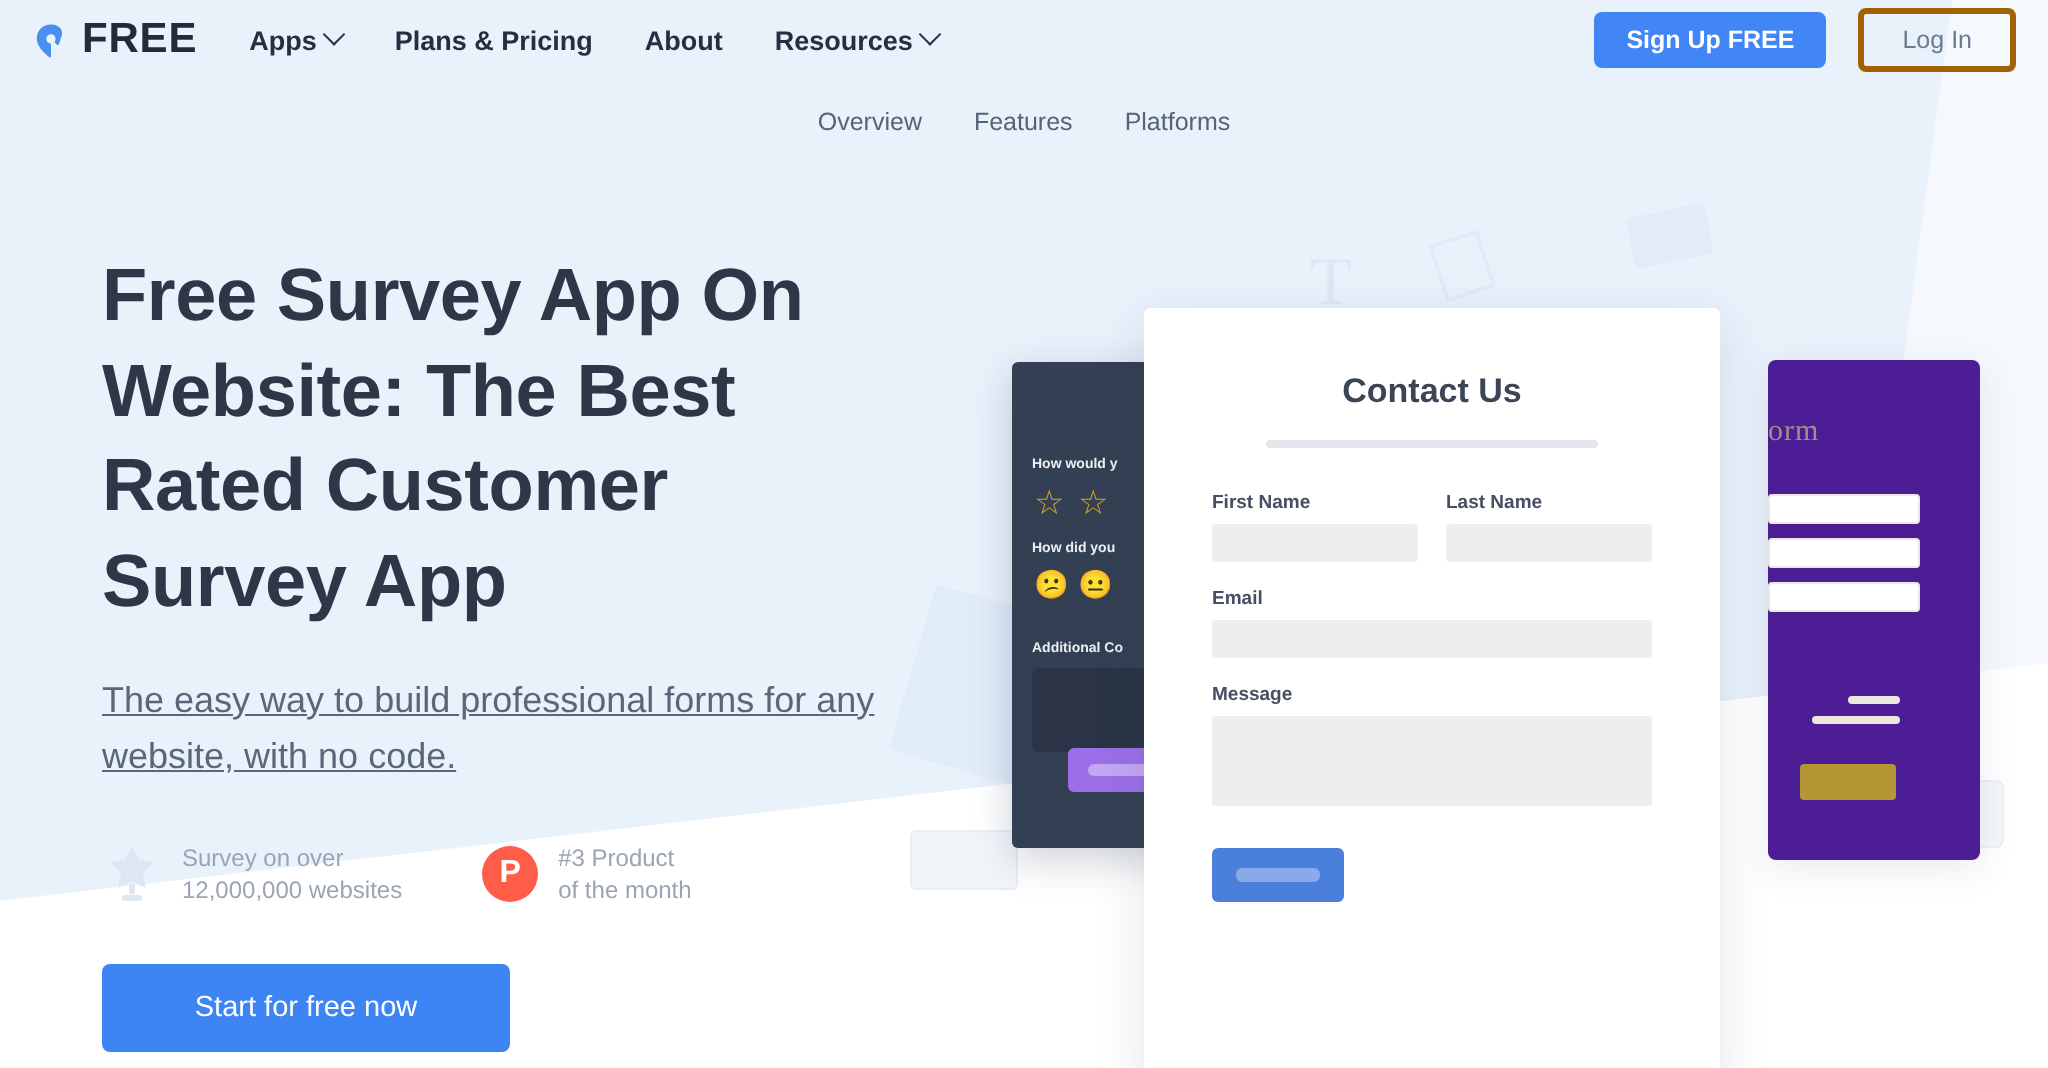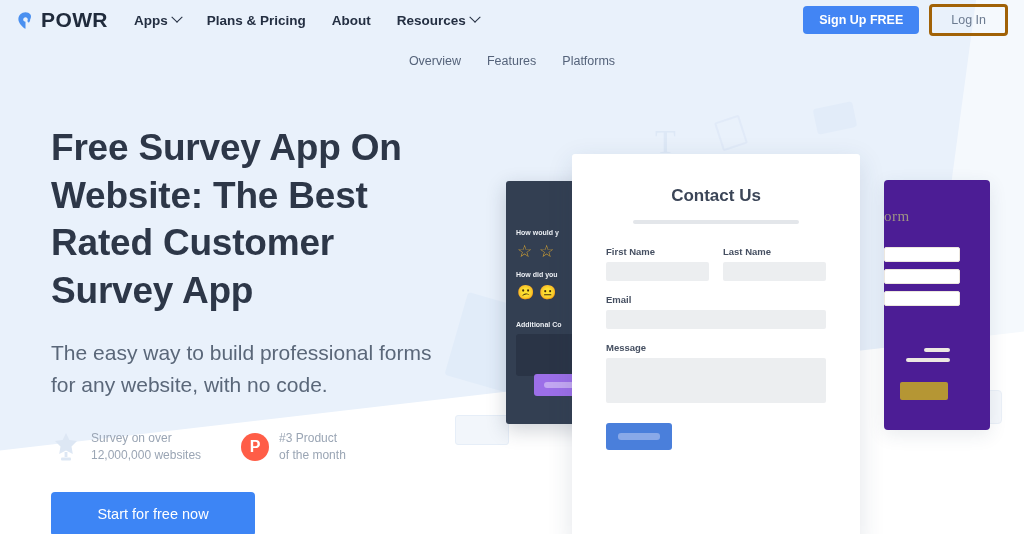--- a/index.html
+++ b/index.html
@@ -47,21 +47,21 @@
   .logo-word { font-size:21px; font-weight:bold; letter-spacing:.4px; color:#202b3c; }
 
   nav.mainnav { display:flex; align-items:center; gap:26px; }
   .nav-item {
     display:flex; align-items:center; gap:5px;
     font-size:13.5px; font-weight:bold; color:#242f42; cursor:pointer; white-space:nowrap;
   }
   .chev { width:8px; height:8px; border-right:1.8px solid #242f42; border-bottom:1.8px solid #242f42;
           transform:rotate(45deg) translate(-2px,-2px); }
 
-  .header-actions { margin-left:auto; display:flex; align-items:center; gap:10px; }
+  .header-actions { margin-left:auto; display:flex; align-items:center; gap:16px; }
   .btn-signup {
     background:#4285f4; color:#fff; font-size:12.5px; font-weight:bold;
     padding:7px 16px; border-radius:4px; border:none; cursor:pointer; white-space:nowrap;
   }
   .btn-login {
     background:transparent; color:#6b7a90; font-size:12.5px;
     padding:6px 19px; border-radius:4px; border:3px solid #a16207; cursor:pointer; white-space:nowrap;
   }
 
   
@@ -69,21 +69,21 @@
     position:absolute; top:54px; left:0; right:0; z-index:40;
     display:flex; justify-content:center; gap:26px;
   }
   .subnav-item { font-size:12.5px; color:#55637a; cursor:pointer; }
 
   
   .hero-left { position:absolute; left:51px; top:124px; width:400px; z-index:30; }
   h1.headline {
     font-size:37px; line-height:1.29; font-weight:bold; color:#2d3748; letter-spacing:-.2px;
   }
-  p.subhead { margin-top:22px; font-size:21px; line-height:1.55; color:#5a6779; }
+  p.subhead { margin-top:22px; font-size:18px; line-height:1.55; color:#5a6779;text-decoration:underline; }
 
   .badges { margin-top:28px; display:flex; gap:40px; align-items:center; }
   .badge { display:flex; align-items:center; gap:10px; }
   .badge-text { font-size:12px; line-height:1.4; color:#9aa5b4; }
   .badge-text .l2 { display:block;text-align:right; }
   .star-trophy { width:30px; height:32px; position:relative; flex:none; }
   .ph-circle {
     width:28px; height:28px; border-radius:50%; background:#ff5d47;
     color:#fff; font-size:16px; font-weight:bold; display:flex;
     align-items:center; justify-content:center; flex:none;
@@ -230,21 +230,21 @@
   <div class="deco deco-card-d"></div>
 </div>
 
 <header class="topbar">
   <div class="logo">
     <span class="logo-mark">
       <svg width="19" height="19" viewBox="0 0 24 24">
         <path d="M12 1.5C6.9 1.5 3 5.3 3 10.2c0 5.1 4.2 8.6 7.1 11.4.6.6 1.3.9 1.9.9V13.6c-1.6 0-2.9-1.3-2.9-2.9s1.3-2.9 2.9-2.9 2.9 1.3 2.9 2.9c0 .8-.3 1.5-.8 2l2.1 2.1c1.1-1.1 1.7-2.5 1.7-4.1C21 5.3 17.1 1.5 12 1.5z" fill="#4a90f0"></path>
       </svg>
     </span>
-    <span class="logo-word">POWR</span>
+    <span class="logo-word">FREE</span>
   </div>
 
   <nav class="mainnav">
     <div class="nav-item">
       <span>Apps</span>
       <span class="chev"></span>
     </div>
     <div class="nav-item">
       <span>Plans &amp; Pricing</span>
     </div>

